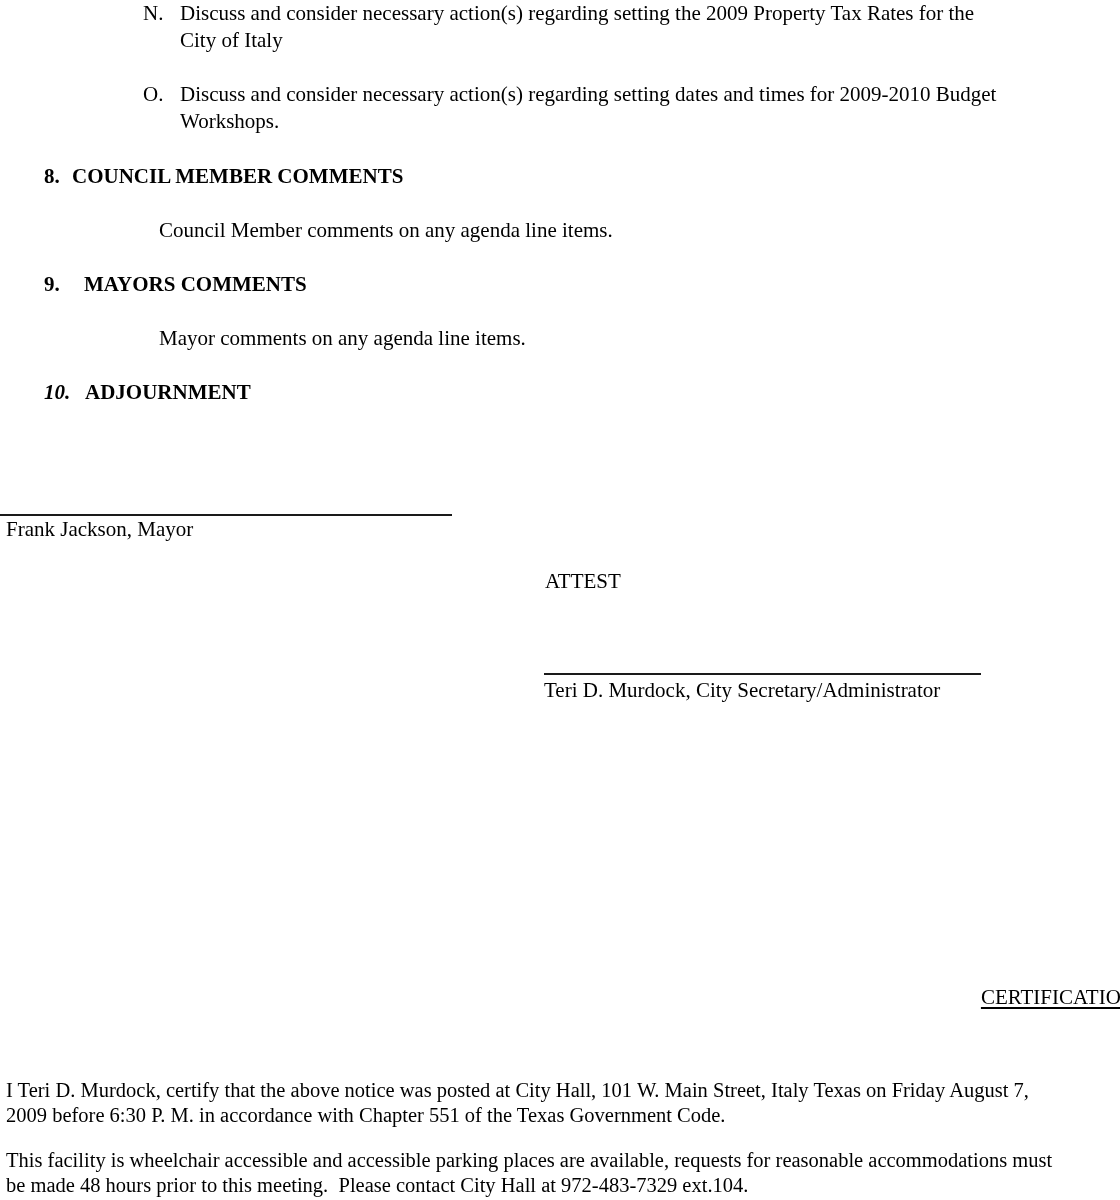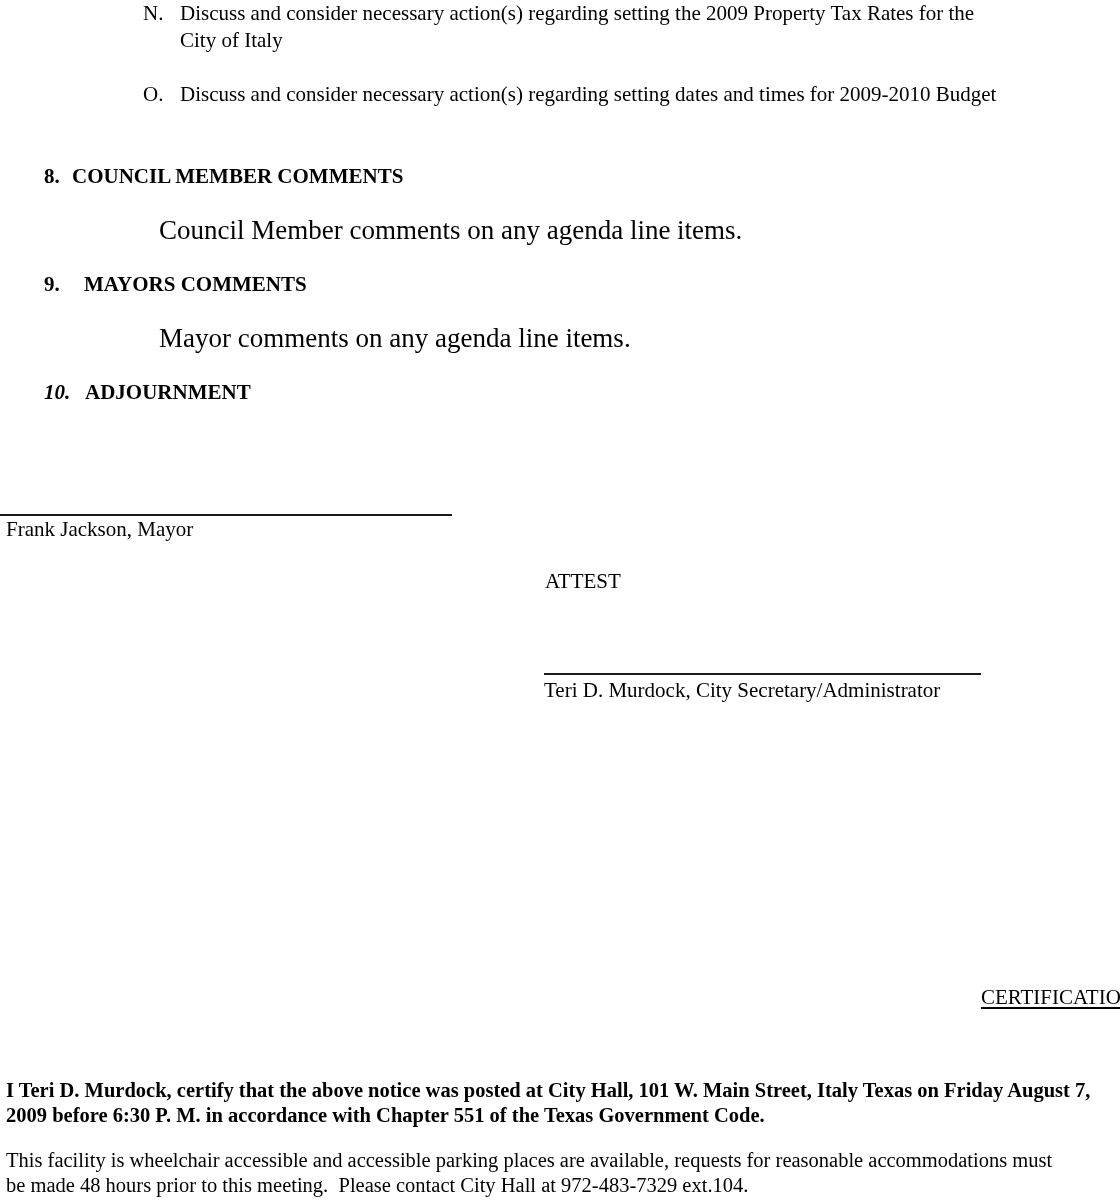--- a/index.html
+++ b/index.html
@@ -52,21 +52,21 @@
   .s8 { top: 163px; }
   .s8 .sec-num { width: 28px; flex: 0 0 28px; }
   .s9 { top: 271px; }
   .s9 .sec-num { width: 40px; flex: 0 0 40px; }
   .s10 { top: 379px; }
   .s10 .sec-num { width: 41px; flex: 0 0 41px; font-style: italic; }
 
   .section-body {
     position: absolute;
     left: 159px;
-    font-size: 27px;
+    font-size: 21px;
     line-height: 27px;
     white-space: pre;
   }
   .b8 { top: 217px; }
   .b9 { top: 325px; }
 
   
   .sig-line {
     position: absolute;
     border-top: 2px solid #1a1a1a;
@@ -109,40 +109,41 @@
     text-decoration-thickness: 2px;
     text-underline-offset: 3px;
     white-space: pre;
   }
   .para {
     position: absolute;
     left: 6px;
     font-size: 20.5px;
     line-height: 25px;
   }
-  .cert-para { top: 1078px; font-weight: bold; }
+  .cert-para { top: 1078px; }
   .access-para { top: 1148px; }
 </style>
 </head>
 <body>
 
 <div class="page">
 
   <div class="agenda-item item-n">
     <span class="item-label">N.</span>
     <span class="item-text">
       <span class="line">Discuss and consider necessary action(s) regarding setting the 2009 Property Tax Rates for the</span>
       <span class="line">City of Italy</span>
     </span>
   </div>
 
   <div class="agenda-item item-o">
     <span class="item-label">O.</span>
     <span class="item-text">
       <span class="line">Discuss and consider necessary action(s) regarding setting dates and times for 2009-2010 Budget</span>
+      <span class="line">Workshops.</span>
     </span>
   </div>
 
   <div class="section-heading s8">
     <span class="sec-num">8.</span>
     <span class="sec-title">COUNCIL MEMBER COMMENTS</span>
   </div>
   <div class="section-body b8">Council Member comments on any agenda line items.</div>
 
   <div class="section-heading s9">

